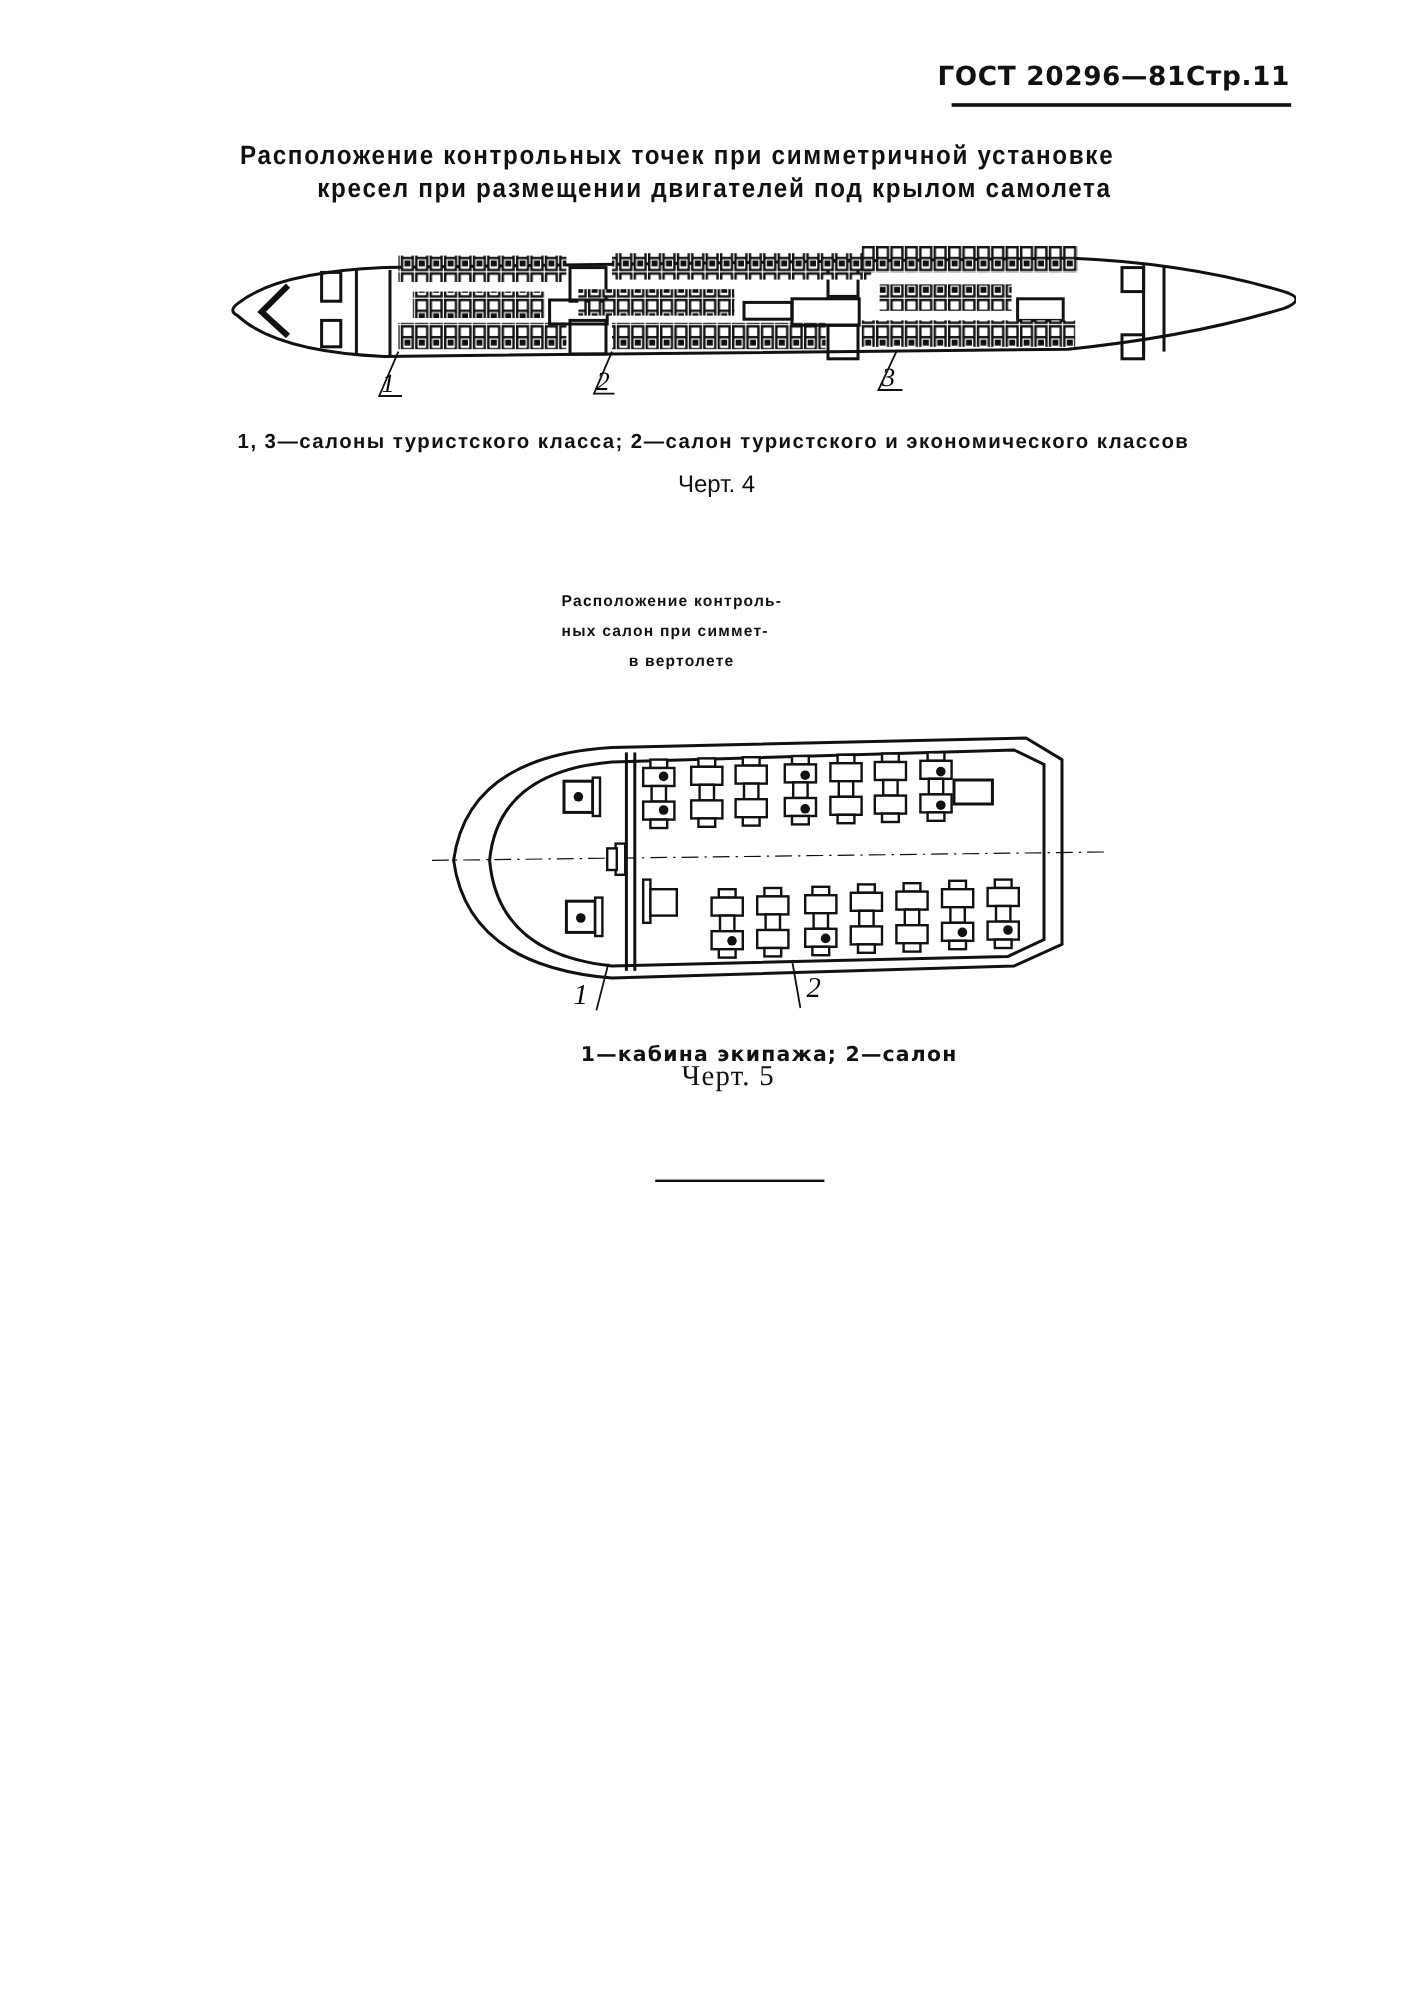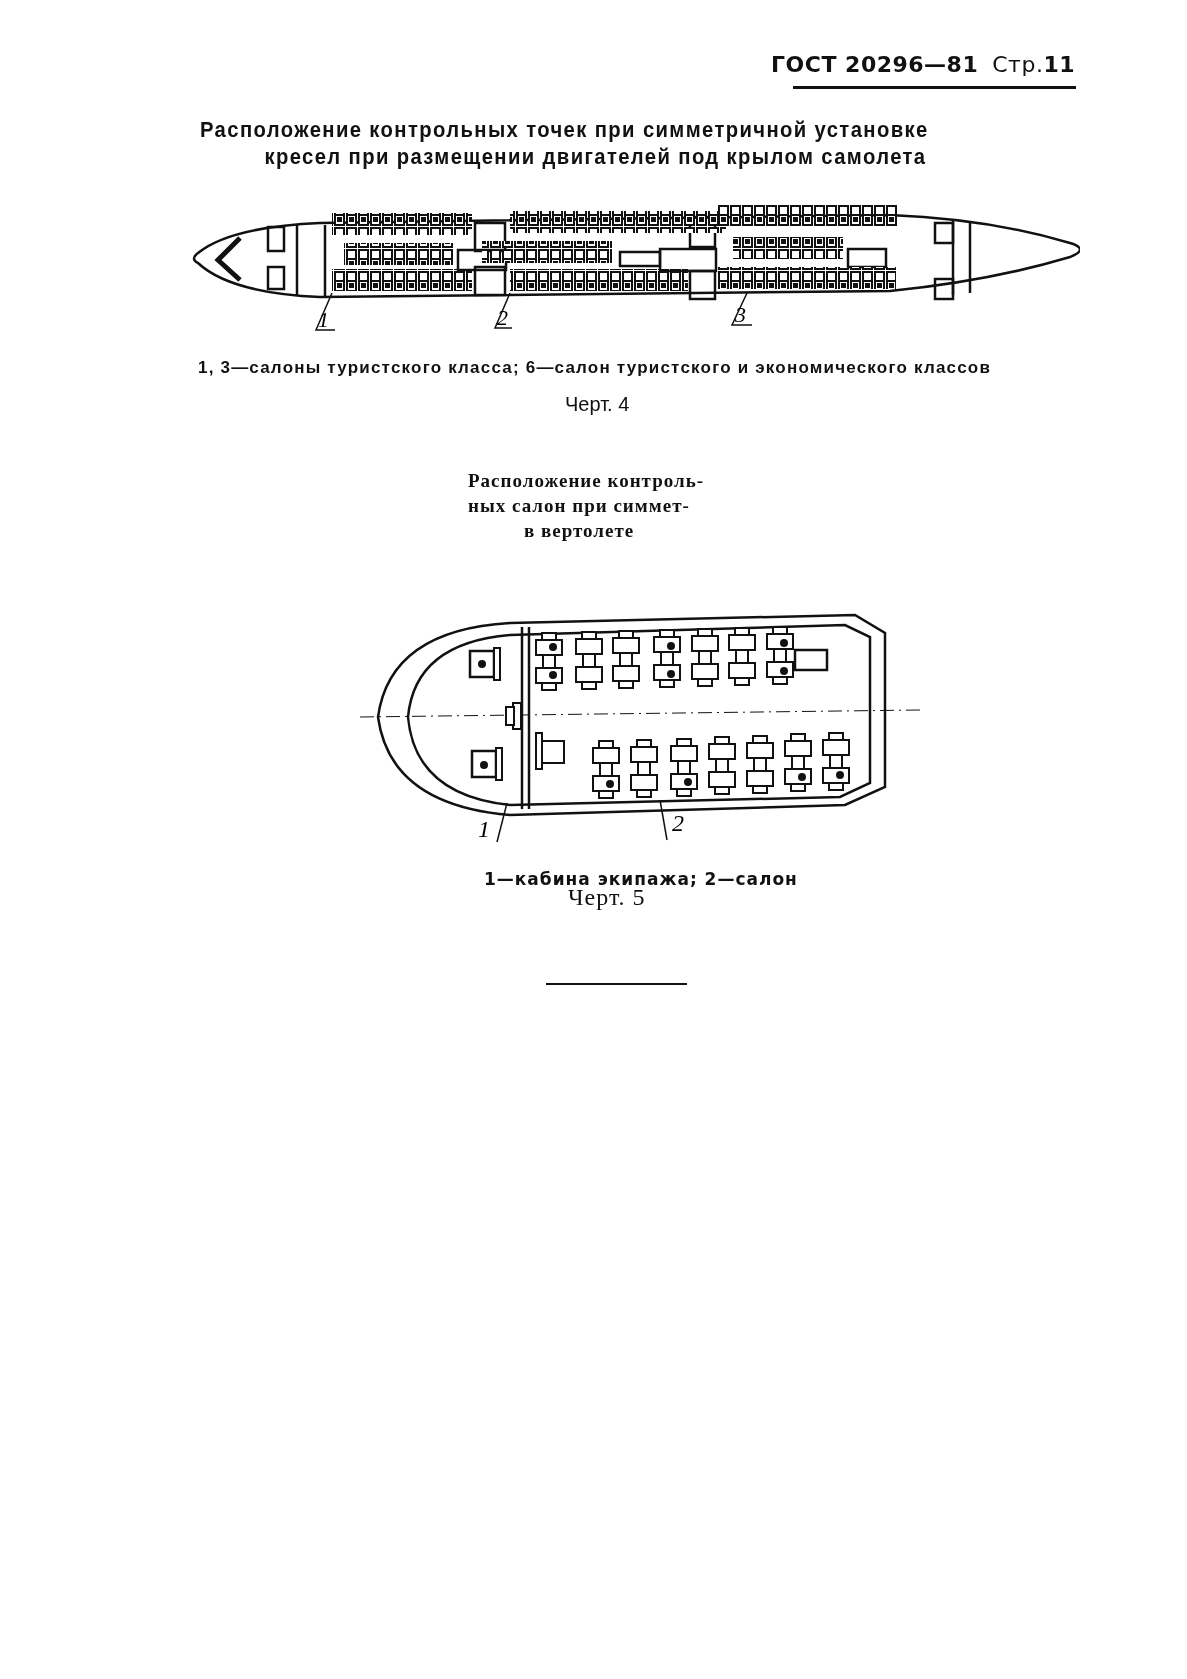--- a/index.html
+++ b/index.html
@@ -1,26 +1,26 @@
 <!DOCTYPE html>
 <html><head>
 <meta charset="utf-8">
 <style>
   html, body { margin:0; padding:0; background:#fff; }
   body { width:1187px; height:1679px; position:relative; overflow:hidden; color:#111; font-family:"Liberation Serif", serif; }
   .abs { position:absolute; }
   .header { right:112px; top:52px; font-family:"DejaVu Sans", sans-serif; font-weight:bold; font-size:22px; letter-spacing:0.5px; }
-  .header .pg { font-weight:normal; margin-left:14px; }
+  .header .pg { font-weight:bold; }
   .header .pgn { font-weight:bold; margin-left:0; }
   .header-rule { left:793px; top:86px; width:283px; height:3px; background:#111; }
   .title1 { left:200px; top:116px; width:800px; font-family:"Liberation Sans", sans-serif; font-weight:bold; font-size:22px; line-height:27px; letter-spacing:1.5px; transform:scaleX(0.92); transform-origin:left; }
   .title1 .l2 { padding-left:70px; display:block; }
   .caption1 { left:198px; top:358px; width:880px; font-family:"Liberation Sans", sans-serif; font-weight:bold; font-size:17px; letter-spacing:1.2px; }
   .chert4 { left:565px; top:393px; font-family:"Liberation Sans", sans-serif; font-weight:normal; font-size:20px; }
-  .title2 { left:468px; top:468px; width:300px; font-family:Liberation Serif, serif; font-weight:bold; font-size:19px; line-height:25px; letter-spacing:1px; }
+  .title2 { left:468px; top:488px; width:300px; font-family:Liberation Sans, sans-serif; font-weight:bold; font-size:13px; line-height:25px; letter-spacing:1px; }
   .title2 span { display:block; }
   .caption2 { left:484px; top:853px; font-family:"DejaVu Sans", sans-serif; font-weight:bold; font-size:17px; letter-spacing:1px;margin-top:16px; }
   .chert5 { left:568px; top:884px; font-size:24px; font-family:Liberation Serif, serif; letter-spacing:1px; }
   .end-rule { left:546px; top:983px; width:141px; height:2px; background:#111; }
   svg { position:absolute; }
 </style>
 </head>
 <body>
 
 <div class="abs header">
@@ -80,21 +80,21 @@
   <g fill="none" stroke="#111" stroke-width="1.5">
     <path d="M142,88 L126,125 L145,125"></path>
     <path d="M320,88 L305,123 L322,123"></path>
     <path d="M557,88 L542,120 L562,120"></path>
   </g>
   <text x="128" y="122" font-family="Liberation Serif, serif" font-style="italic" font-size="22">1</text>
   <text x="307" y="120" font-family="Liberation Serif, serif" font-style="italic" font-size="22">2</text>
   <text x="545" y="117" font-family="Liberation Serif, serif" font-style="italic" font-size="22">3</text>
 </svg>
 
-<div class="abs caption1">1, 3—салоны туристского класса; 6—салон туристского и экономического классов</div>
+<div class="abs caption1">1, 3—салоны туристского класса; 2—салон туристского и экономического классов</div>
 <div class="abs chert4">Черт. 4</div>
 
 <div class="abs title2">
   <span>Расположение контроль-</span>
   <span>ных салон при симмет-</span>
   <span style="padding-left:56px">в вертолете</span>
 </div>
 
 <svg style="left:360px; top:605px;" width="560" height="240" viewBox="0 0 560 240">
   <defs>

